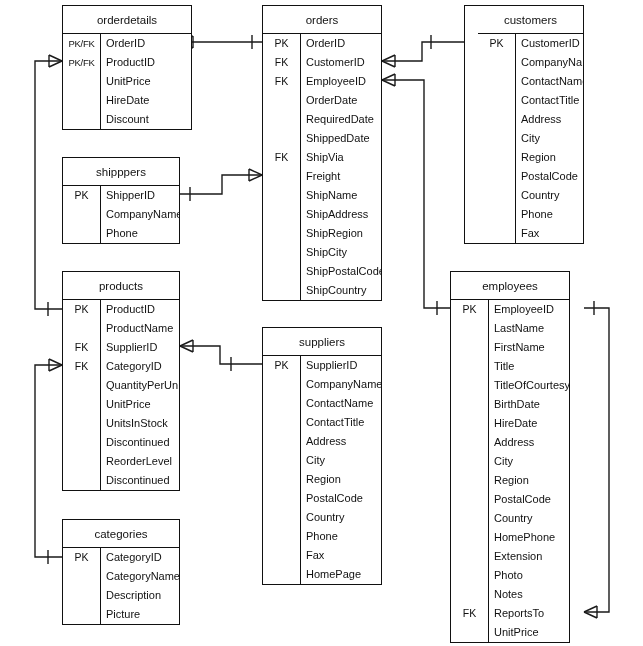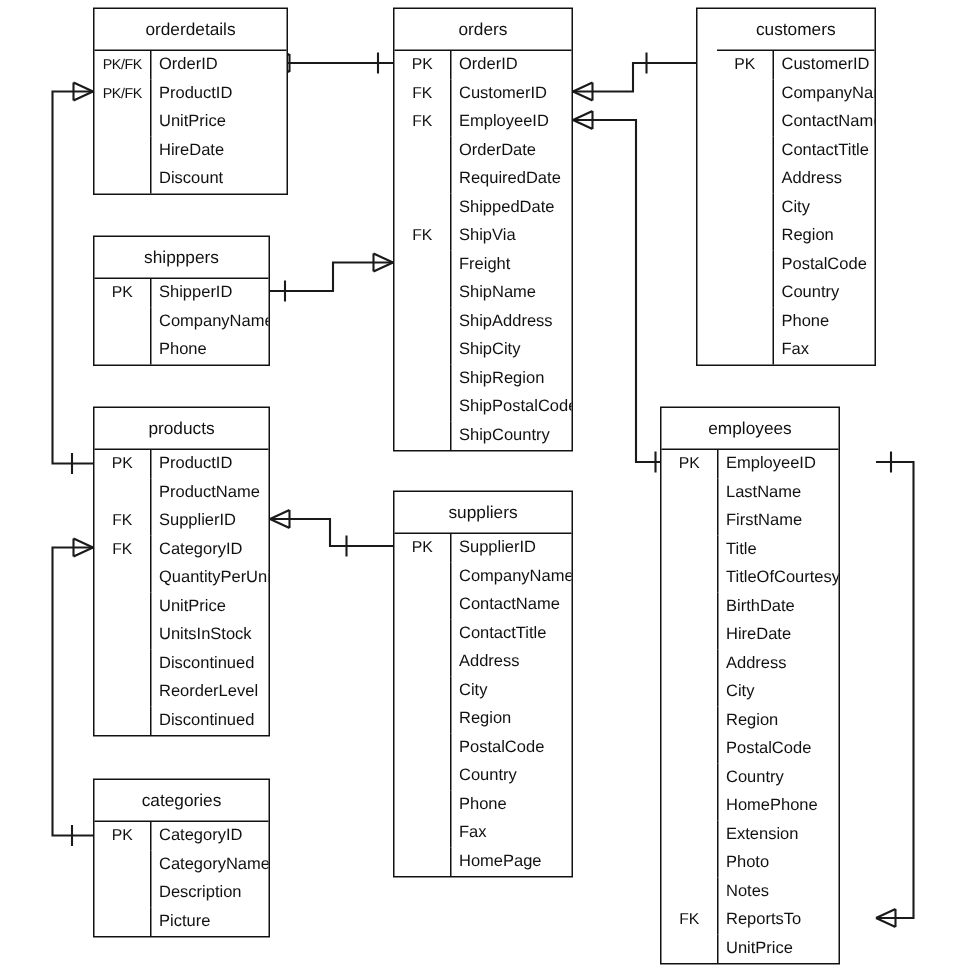--- a/index.html
+++ b/index.html
@@ -204,25 +204,25 @@
           <div class="row">
             <div class="key"></div>
             <div class="fname">ShipName</div>
           </div>
           <div class="row">
             <div class="key"></div>
             <div class="fname">ShipAddress</div>
           </div>
           <div class="row">
             <div class="key"></div>
+            <div class="fname">ShipRegion</div>
+          </div>
+          <div class="row">
+            <div class="key"></div>
             <div class="fname">ShipCity</div>
-          </div>
-          <div class="row">
-            <div class="key"></div>
-            <div class="fname">ShipRegion</div>
           </div>
           <div class="row">
             <div class="key"></div>
             <div class="fname">ShipPostalCode</div>
           </div>
           <div class="row">
             <div class="key"></div>
             <div class="fname">ShipCountry</div>
           </div>
         </div>
@@ -384,21 +384,21 @@
           <div class="row">
             <div class="key"></div>
             <div class="fname">Fax</div>
           </div>
           <div class="row">
             <div class="key"></div>
             <div class="fname">HomePage</div>
           </div>
         </div>
       </div>
-      <div class="entity" style="left: 440px; top: 271px; width: 120px;">
+      <div class="entity" style="left: 450px; top: 271px; width: 120px;">
         <div class="entity-title">employees</div>
         <div class="rows">
           <div class="row">
             <div class="key">PK</div>
             <div class="fname">EmployeeID</div>
           </div>
           <div class="row">
             <div class="key"></div>
             <div class="fname">LastName</div>
           </div>

